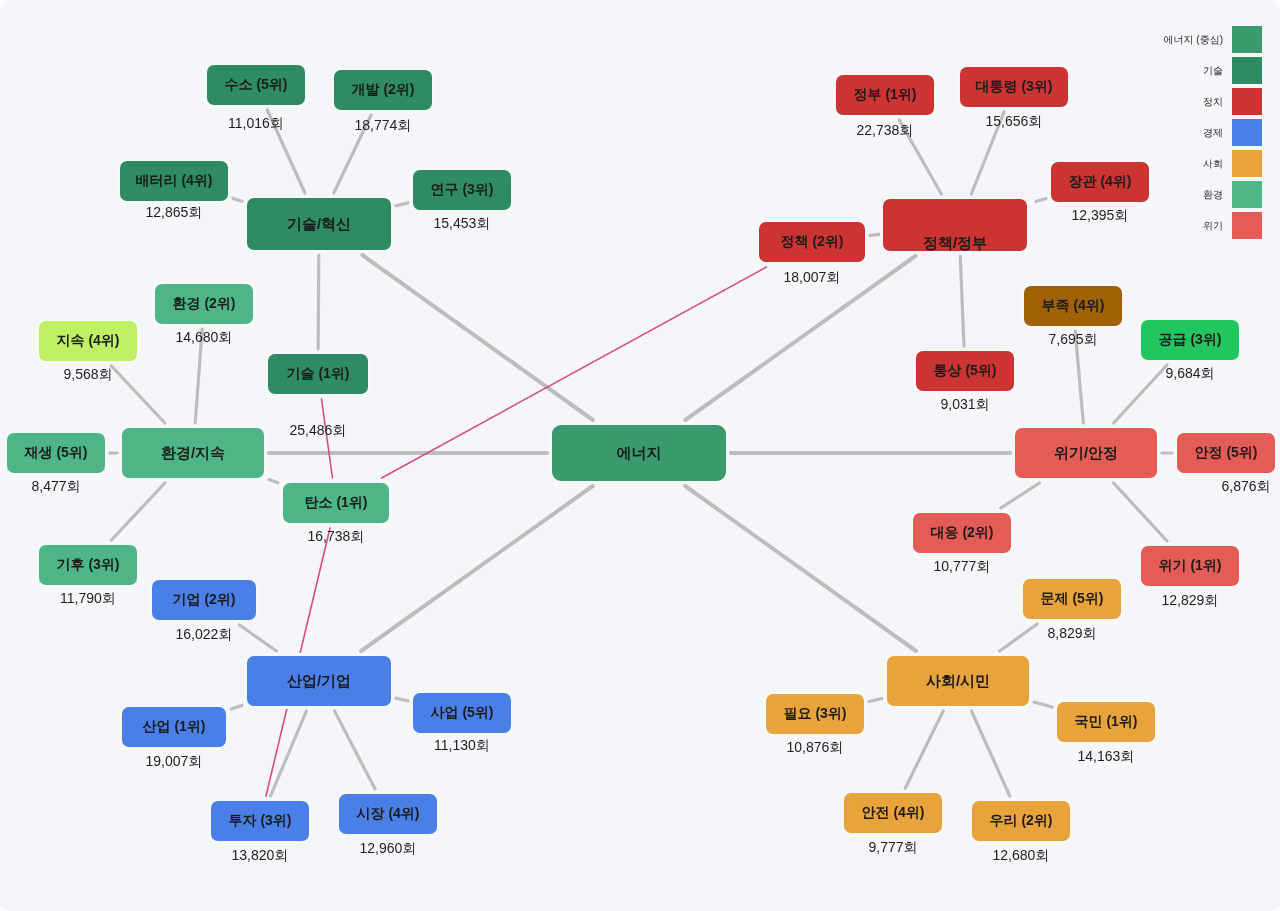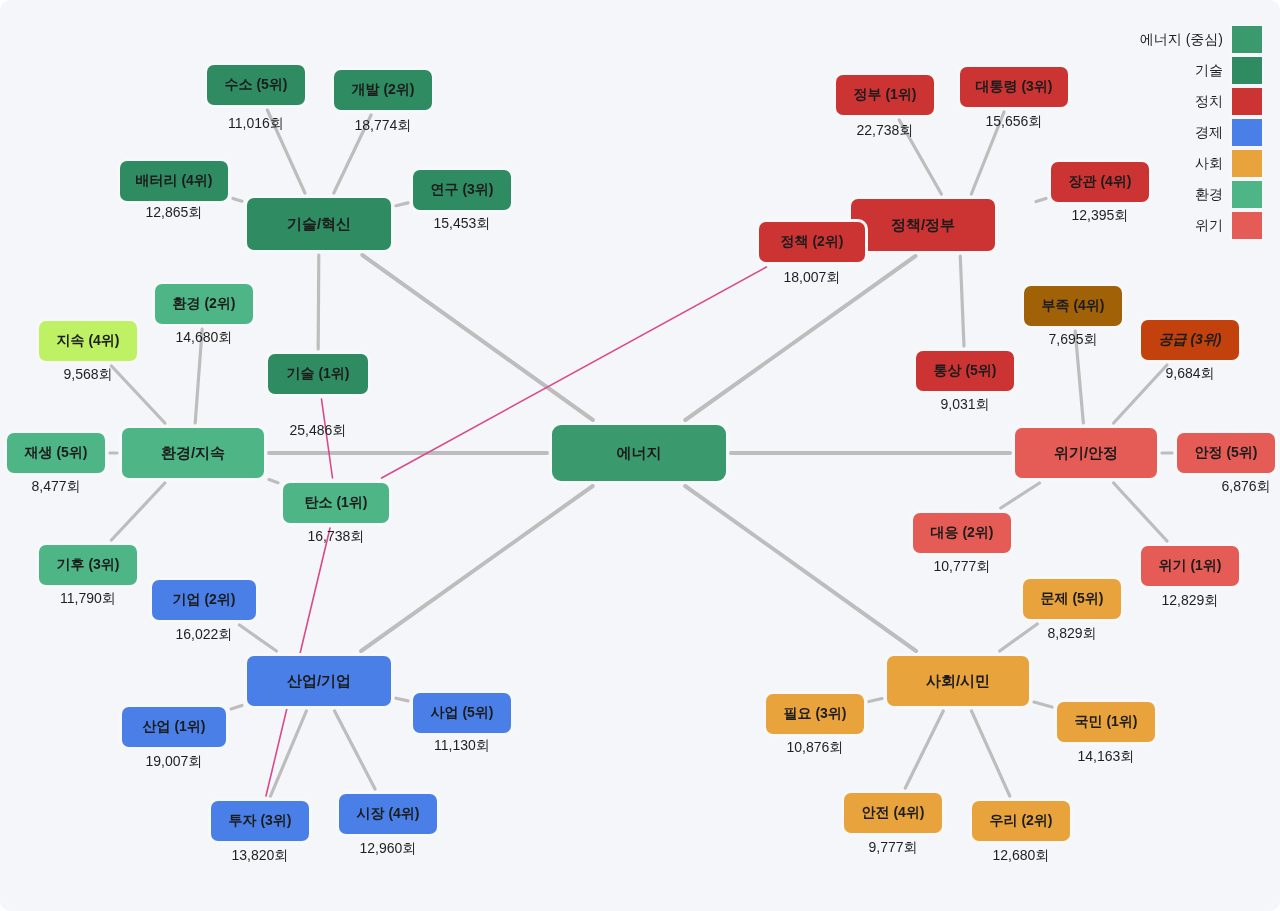--- a/index.html
+++ b/index.html
@@ -60,21 +60,21 @@
     position: absolute;
     z-index: 20;
   }
   .legend-row {
     display: flex;
     align-items: center;
     justify-content: flex-end;
     margin-bottom: 2px;
   }
   .legend-label {
-    font-size: 14px;
+    font-size: 10px;
     color: #1f1f1f;
     margin-right: 8px;
     white-space: nowrap;
   }
   .legend-swatch {
     width: 32px;
     height: 29px;
     border: 1px solid #f7f8fa;
     box-sizing: border-box;
   }
@@ -130,21 +130,21 @@
       </div>
       <div class="node hub" style="left: 244px; top: 195px; width: 150px; height: 58px; background: rgb(46, 139, 98);">
         <span>기술/혁신</span>
       </div>
       <div class="node hub" style="left: 119px; top: 425px; width: 148px; height: 56px; background: rgb(78, 181, 134);">
         <span>환경/지속</span>
       </div>
       <div class="node hub" style="left: 244px; top: 653px; width: 150px; height: 56px; background: rgb(74, 127, 232);">
         <span>산업/기업</span>
       </div>
-      <div class="node hub" style="left: 848px; top: 196px; width: 150px; height: 58px; background: rgb(204, 51, 51);">
+      <div class="node hub" style="left: 880px; top: 196px; width: 150px; height: 58px; background: rgb(204, 51, 51); align-items: flex-end;">
         <span>정책/정부</span>
       </div>
       <div class="node hub" style="left: 1012px; top: 425px; width: 148px; height: 56px; background: rgb(229, 91, 85);">
         <span>위기/안정</span>
       </div>
       <div class="node hub" style="left: 884px; top: 653px; width: 148px; height: 56px; background: rgb(232, 163, 61);">
         <span>사회/시민</span>
       </div>
       <div class="node leaf" style="left: 204px; top: 62px; width: 104px; height: 46px; background: rgb(46, 139, 98);">
         <span>수소 (5위)</span>
@@ -223,21 +223,21 @@
       </div>
       <div class="count" style="left: 783.5px; top: 269px;">18,007회</div>
       <div class="node leaf" style="left: 913px; top: 348px; width: 104px; height: 46px; background: rgb(204, 51, 51);">
         <span>통상 (5위)</span>
       </div>
       <div class="count" style="left: 940.5px; top: 396px;">9,031회</div>
       <div class="node leaf" style="left: 1021px; top: 283px; width: 104px; height: 46px; background: #a16207;">
         <span>부족 (4위)</span>
       </div>
       <div class="count" style="left: 1048.5px; top: 331px;">7,695회</div>
-      <div class="node leaf" style="left: 1138px; top: 317px; width: 104px; height: 46px; background: #c2410c; font-style: italic;">
+      <div class="node leaf" style="left: 1138px; top: 317px; width: 104px; height: 46px; background: #22c55e;">
         <span>공급 (3위)</span>
       </div>
       <div class="count" style="left: 1165.5px; top: 365px;">9,684회</div>
       <div class="node leaf" style="left: 1174px; top: 430px; width: 104px; height: 46px; background: rgb(229, 91, 85);">
         <span>안정 (5위)</span>
       </div>
       <div class="count" style="left: 1201.5px; top: 478px; margin-left: 20px;">6,876회</div>
       <div class="node leaf" style="left: 910px; top: 510px; width: 104px; height: 46px; background: rgb(229, 91, 85);">
         <span>대응 (2위)</span>
       </div>

